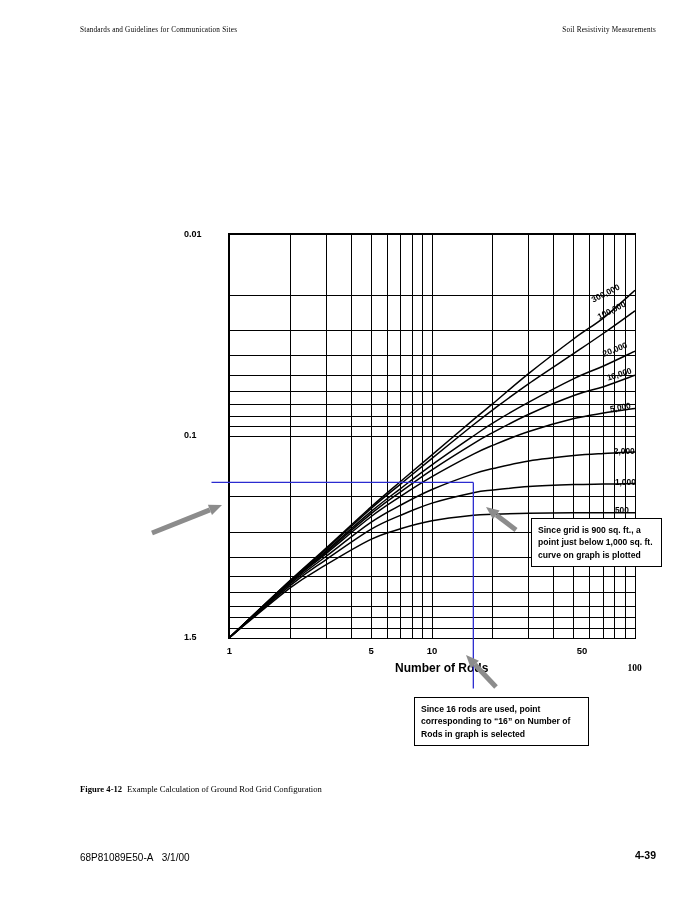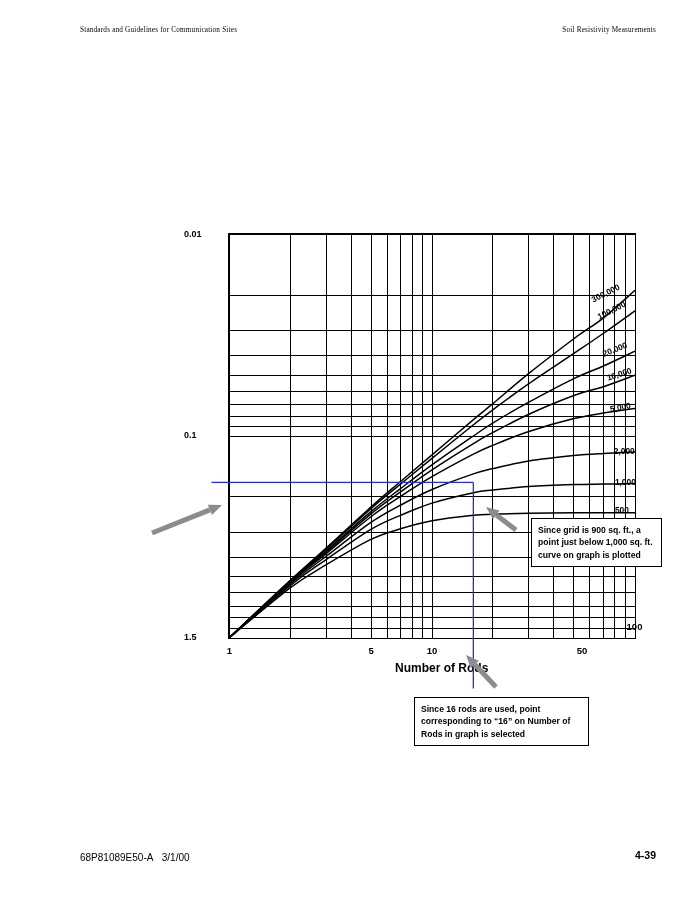--- a/index.html
+++ b/index.html
@@ -153,21 +153,21 @@
       </div>
 
     <div class="ylab" id="ylab-0" style="top: 13.5px; left: 184px; width: 40px;">0.01</div>
     <div class="ylab" id="ylab-1" style="top: 215px; left: 184px; width: 40px;">0.1</div>
     <div class="ylab" id="ylab-2" style="top: 416.5px; left: 184px; width: 40px;">1.5</div>
 
     <div class="xlab" id="xlab-0" style="left: 209.5px; top: 430px; width: 40px;">1</div>
     <div class="xlab" id="xlab-1" style="left: 351.041px; top: 430px; width: 40px;">5</div>
     <div class="xlab" id="xlab-2" style="left: 412px; top: 430px; width: 40px;">10</div>
     <div class="xlab" id="xlab-3" style="left: 562px; top: 430px; width: 40px;">50</div>
-    <div class="xlab" id="xlab-4" style="left: 614.5px; top: 406px; width: 40px;">100</div>
+    <div class="xlab" id="xlab-4" style="left: 614.5px; top: 448px; width: 40px; font-family: Liberation Serif, serif;">100</div>
 
     <div class="axis-title" style="left:395px; top:446px;">Number of Rods</div>
 
     <div class="curve-label" id="cl-0" style="left: 592.459px; top: 80.4648px; transform: rotate(-27deg); transform-origin: left center;">300,000</div>
     <div class="curve-label" id="cl-1" style="left: 597.958px; top: 97.0656px; transform: rotate(-27deg); transform-origin: left center;">100,000</div>
     <div class="curve-label" id="cl-2" style="left: 603.132px; top: 134.037px; transform: rotate(-22deg); transform-origin: left center;">20,000</div>
     <div class="curve-label" id="cl-3" style="left: 606.823px; top: 157.884px; transform: rotate(-18deg); transform-origin: left center;">10,000</div>
     <div class="curve-label" id="cl-4" style="left: 610.365px; top: 188.694px; transform: rotate(-10deg); transform-origin: left center;">5,000</div>
     <div class="curve-label" id="cl-5" style="left: 613.769px; top: 230.877px; transform: rotate(0deg); transform-origin: left center;">2,000</div>
     <div class="curve-label" id="cl-6" style="left: 614.876px; top: 261.95px; transform: rotate(0deg); transform-origin: left center;">1,000</div>
@@ -189,19 +189,23 @@
           <polygon points="466,440 478.90368929822773,445.7223074449738 470.8787800526868,453.2456598626684" fill="#8c8c8c"></polygon>
         </g>
       </svg>
 
 
     <div class="callout" style="left:484px; top:303px; width:131px;margin-left:47px;">Since grid is 900 sq. ft., a point just below 1,000 sq. ft. curve on graph is plotted</div>
 
     <div class="callout" style="left:414px; top:482px; width:175px;">Since 16 rods are used, point corresponding to “16” on Number of Rods in graph is selected</div>
   </div>
 
+  <div class="caption">
+    <b><span class="sc2">Figure 4-12</span></b>
+    &nbsp;<span class="sc2">Example Calculation of Ground Rod Grid Configuration</span>
+  </div>
 
   <div class="footer-left">
     <span>68P81089E50-A</span>&nbsp;&nbsp;&nbsp;<span>3/1/00</span>
   </div>
   <div class="footer-right">4-39</div>
 
 </div>
 
 </body></html>

